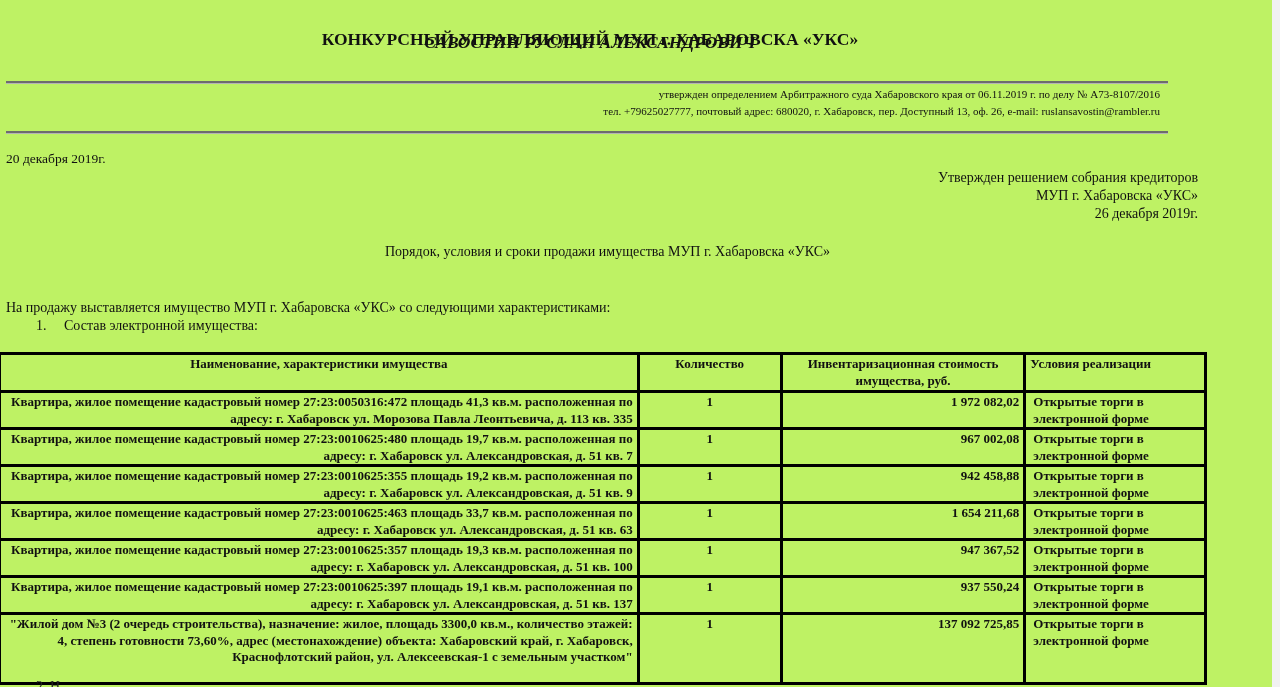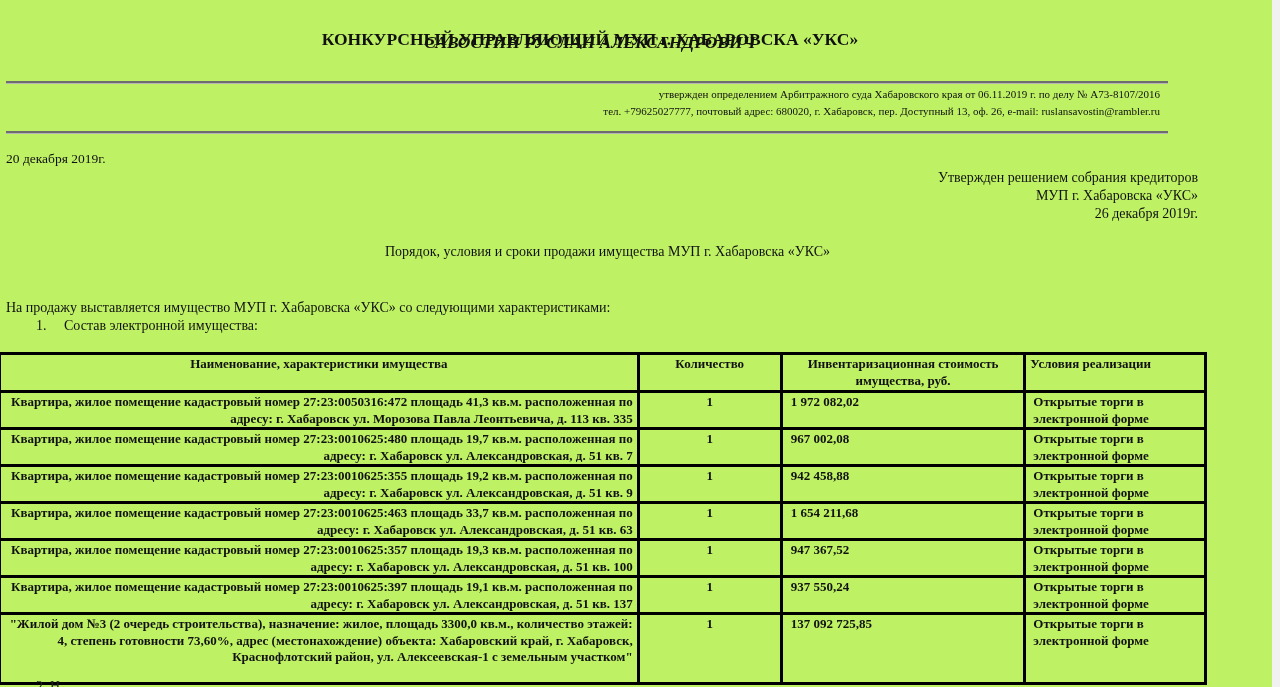--- a/index.html
+++ b/index.html
@@ -119,21 +119,21 @@
     }
     table.props tr { border-bottom: 1.5px solid #555; }
     table.props th {
       text-align: center;
       font-weight: bold;
       height: 34px;
     }
     table.props th.c-cond { text-align: left; padding-left: 4px; }
     table.props td.c-name { text-align: right; width: 633px; padding-left: 6px; }
     table.props td.c-qty  { text-align: center; width: 133px; }
-    table.props td.c-cost { text-align: left; width: 230px; padding-left: 8px; }
+    table.props td.c-cost { text-align: right; width: 230px; padding-left: 8px; }
     table.props td.c-cond { text-align: left; width: 168px; padding-left: 7px; }
     table.props td { height: 33px; }
     table.props tr.tall td { height: 66px; }
     .bottom-cut {
       position: absolute;
       left: 36px;
       top: 679px;
       font-size: 14px;
       white-space: nowrap;
       color: #222;

